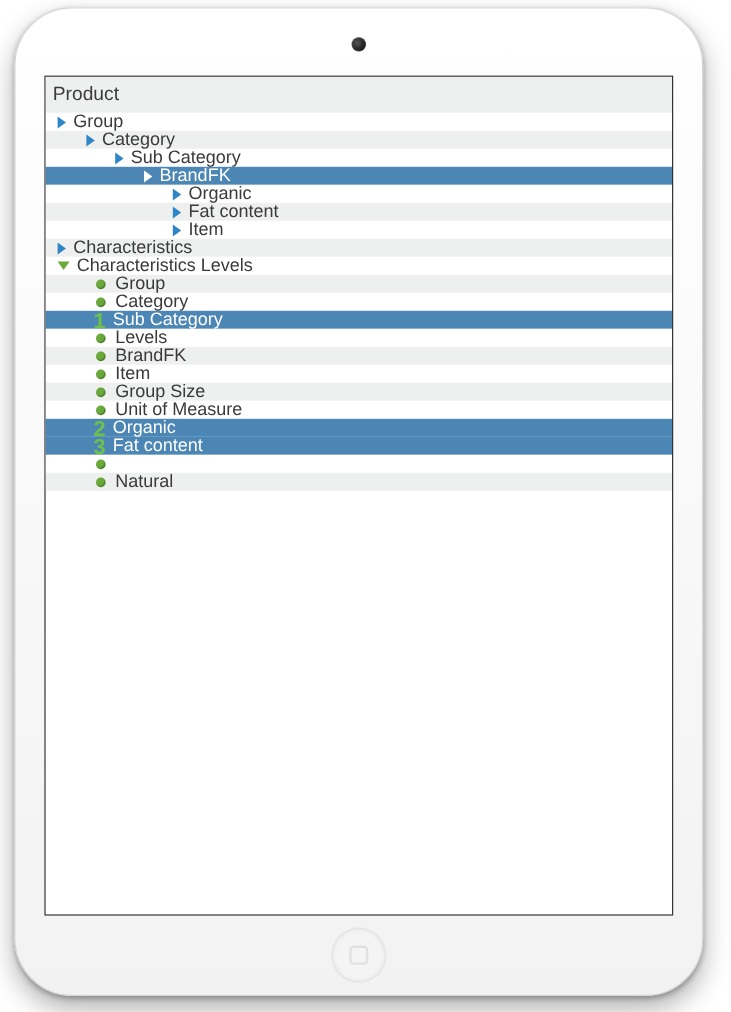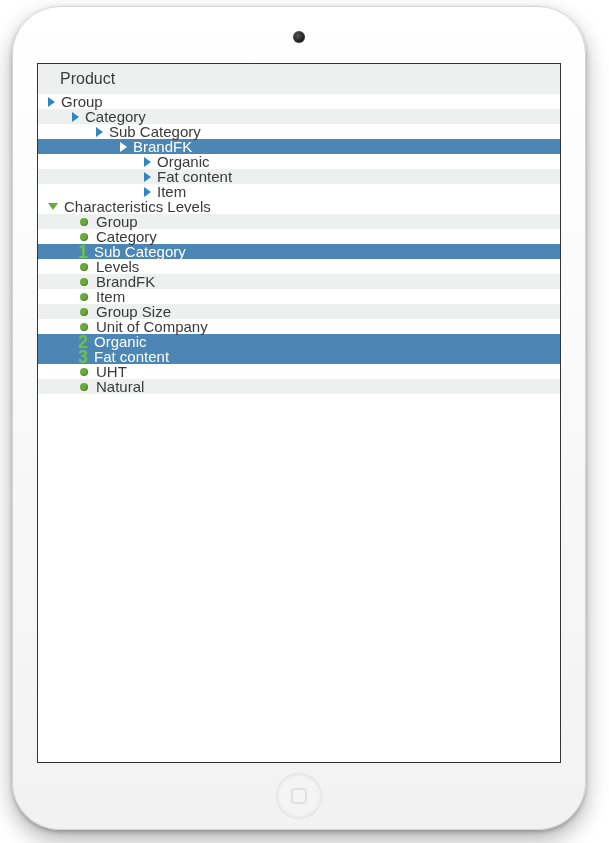--- a/index.html
+++ b/index.html
@@ -69,21 +69,21 @@
     font-size: 15px;
     color: #3a3a3a;
     display: flex;
     align-items: center;
     white-space: nowrap;
     cursor: pointer;
   }
   .row.header {
     background: #eef0ef;
     font-size: 16px;
-    padding-left: 22px;
+    padding-left: 6px;
     height: 30px;
     line-height: 30px;
   }
   .row.stripe { background: #eef0ef; }
   .row.white  { background: #ffffff; }
   .row.sel {
     background: #4b86b4;
     color: #ffffff;
   }
   .row .indent { display: inline-block; height: 100%; }
@@ -163,20 +163,25 @@
         <div class="row stripe">
           <span class="indent" style="width: 106px;"></span>
           <span class="arrow"></span>
           <span class="label">Fat content</span>
         </div>
         <div class="row white">
           <span class="indent" style="width: 106px;"></span>
           <span class="arrow"></span>
           <span class="label">Item</span>
         </div>
+        <div class="row stripe">
+          <span class="indent" style="width: 10px;"></span>
+          <span class="arrow"></span>
+          <span class="label">Characteristics</span>
+        </div>
         <div class="row white">
           <span class="indent" style="width: 10px;"></span>
           <span class="arrow down"></span>
           <span class="label">Characteristics Levels</span>
         </div>
         <div class="row stripe">
           <span class="indent" style="width: 42px;"></span>
           <span class="bullet"></span>
           <span class="label">Group</span>
         </div>
@@ -206,36 +211,35 @@
           <span class="label">Item</span>
         </div>
         <div class="row stripe">
           <span class="indent" style="width: 42px;"></span>
           <span class="bullet"></span>
           <span class="label">Group Size</span>
         </div>
         <div class="row white">
           <span class="indent" style="width: 42px;"></span>
           <span class="bullet"></span>
-          <span class="label">Unit of Company</span>
+          <span class="label">Unit of Measure</span>
         </div>
         <div class="row sel">
           <span class="indent" style="width: 38px;"></span>
           <span class="num">2</span>
           <span class="label">Organic</span>
         </div>
         <div class="row sel">
           <span class="indent" style="width: 38px;"></span>
           <span class="num">3</span>
           <span class="label">Fat content</span>
         </div>
         <div class="row white">
           <span class="indent" style="width: 42px;"></span>
           <span class="bullet"></span>
-          <span class="label">UHT</span>
         </div>
         <div class="row stripe">
           <span class="indent" style="width: 42px;"></span>
           <span class="bullet"></span>
           <span class="label">Natural</span>
         </div>
       </div>
   </div>
   <div class="home">
     <div class="home-inner"></div>

